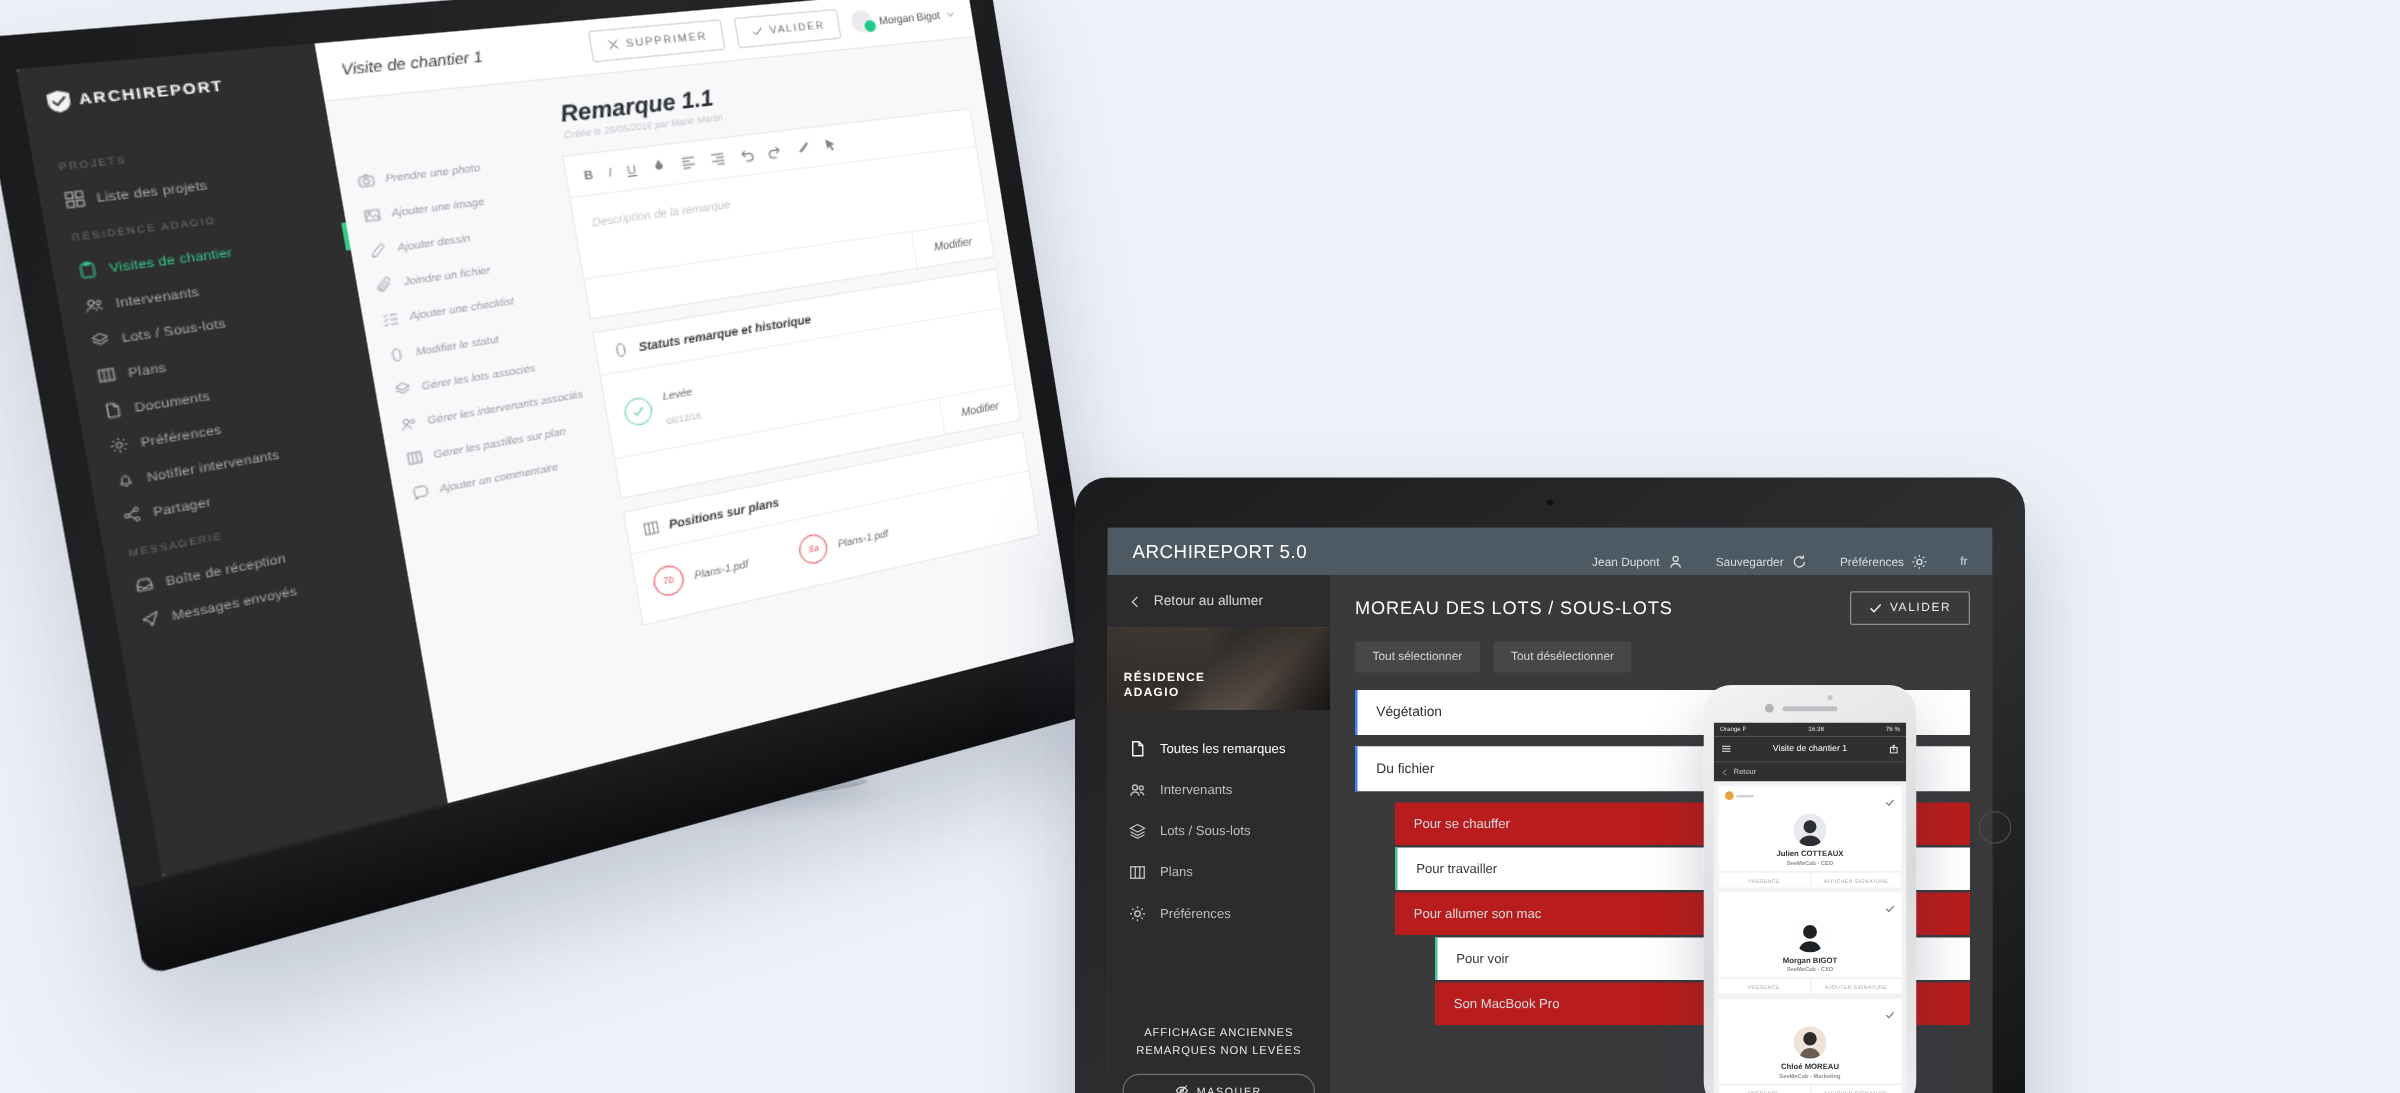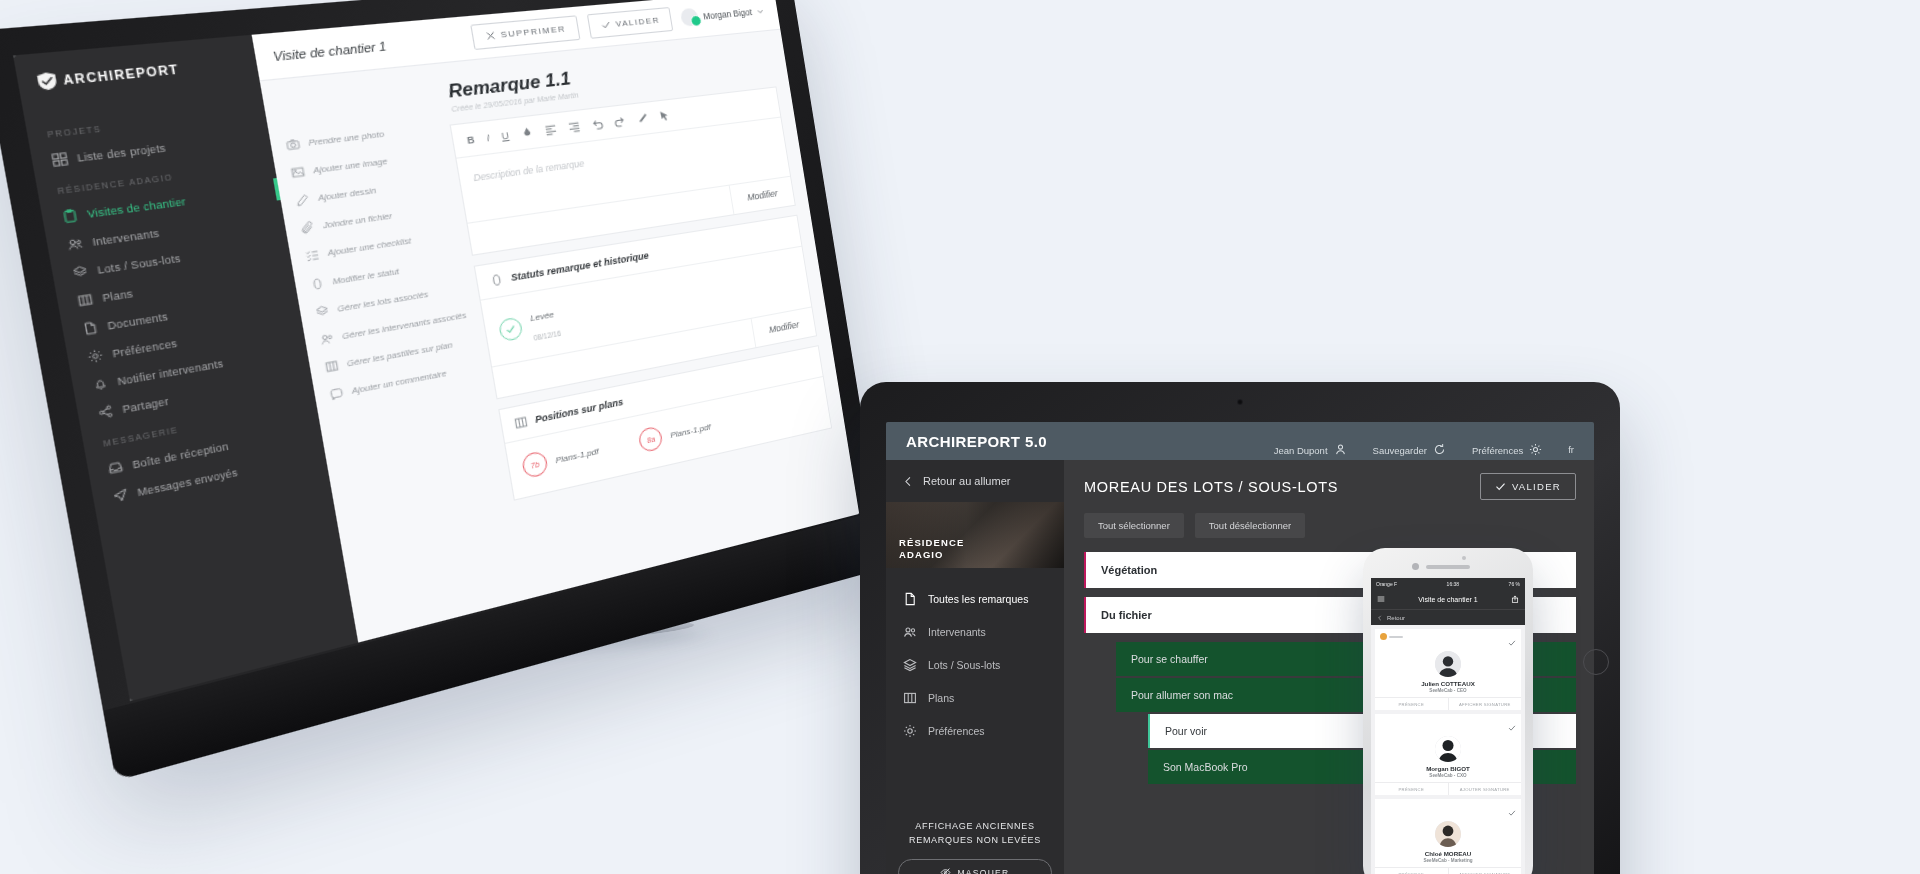--- a/index.html
+++ b/index.html
@@ -140,21 +140,21 @@
     border-radius:2px;
   }
   #ipad-home{
     position:absolute;right:11px;top:50%;margin-top:-13px;width:26px;height:26px;border-radius:50%;
     border:1.4px solid #4c4c50;
   }
   #ipad-cam{position:absolute;left:50%;top:17px;margin-left:-3px;width:6px;height:6px;border-radius:50%;
     background:#0d0d0f;box-shadow:inset 0 0 2px #3a3a40;}
 
   .ipad-topbar{height:38px;background:#4e5a63;display:flex;align-items:center;padding:0 20px;color:#fff;}
-  .ipad-brand{font-size:15px;font-weight:bold;letter-spacing:.4px;}
+  .ipad-brand{font-size:15px;font-weight:normal;letter-spacing:.4px;}
   .ipad-tools{display:flex;align-items:center;gap:26px;font-size:9.5px;color:#d7dde1;}
   .ipad-tool{display:flex;align-items:flex-end;gap:6px;margin-top:17px;}
   .ipad-tool .ico svg{width:13px;height:13px;}
   .ipad-body{flex:1;display:flex;min-height:0;}
 
   .ipad-side{width:178px;flex:0 0 178px;background:#2c2c2e;display:flex;flex-direction:column;}
   .ipad-back{display:flex;align-items:center;gap:9px;color:#d9dadd;font-size:11px;padding:15px 0 15px 17px;}
   .ipad-back .ico svg{width:11px;height:11px;}
   .ipad-project{height:66px;position:relative;overflow:hidden;
     background:linear-gradient(135deg,#5b5049 0%,#3c3733 45%,#6d6057 70%,#2e2b29 100%);}
@@ -173,24 +173,24 @@
   .foot-btn .ico svg{width:11px;height:11px;}
 
   .ipad-content{flex:1;background:#3a3a3c;padding:13px 18px 0 20px;min-width:0;overflow:hidden;}
   .ipad-title-row{display:flex;align-items:center;gap:14px;padding-bottom:13px;}
   .ipad-title{color:#fff;font-size:14.5px;letter-spacing:.7px;}
   .ipad-validate{margin-left:auto;border:1px solid #8d8e92;color:#eceef0;font-size:9.5px;letter-spacing:1.3px;
     padding:7px 14px;display:flex;align-items:center;gap:6px;border-radius:2px;}
   .ipad-validate .ico svg{width:11px;height:11px;}
   .sel-row{display:flex;gap:11px;padding-bottom:14px;}
   .sel-btn{background:#474749;color:#d5d6d9;font-size:9.5px;padding:7px 14px;border-radius:2px;}
-  .lot{background:#fff;color:#2b2f33;font-size:11px;font-weight:bold;padding:12px 15px;margin-bottom:9px;
-    border-left:2px solid #be185d;position:relative;}
+  .lot{background:#fff;color:#2b2f33;font-size:11px;font-weight:normal;padding:12px 15px;margin-bottom:9px;
+    border-left:2px solid #3b82f6;position:relative;}
   .sublot{position:relative;padding:11px 15px;font-size:10.5px;margin-bottom:2px;}
-  .sublot.dark{background:#14532d;color:#dcdde0;}
+  .sublot.dark{background:#b91c1c;color:#dcdde0;}
   .sublot.light{background:#fff;color:#33373b;border-left:2px solid #3fc79a;}
   .indent1{margin-left:32px;}
   .indent2{margin-left:64px;}
 
   
   #iphone{
     position:absolute;left:1363px;top:548px;width:170px;height:340px;
     background:linear-gradient(150deg,#f3f3f3,#d8d9db 55%,#ededef);
     border-radius:22px;padding:30px 8px 0 8px;
     box-shadow:0 24px 46px rgba(40,55,80,.26);
@@ -729,20 +729,21 @@
           </div>
           <div class="sel-row">
             <div class="sel-btn">Tout sélectionner</div>
             <div class="sel-btn">Tout désélectionner</div>
           </div>
 
           <div>
             <div class="lot">Végétation</div>
             <div class="lot">Du fichier</div>
             <div class="sublot dark indent1">Pour se chauffer</div>
+            <div class="sublot light indent1">Pour travailler</div>
             <div class="sublot dark indent1">Pour allumer son mac</div>
             <div class="sublot light indent2">Pour voir</div>
             <div class="sublot dark indent2">Son MacBook Pro</div>
           </div>
         </div>
       </div>
     </div>
   </div>
 
   <div id="iphone">

